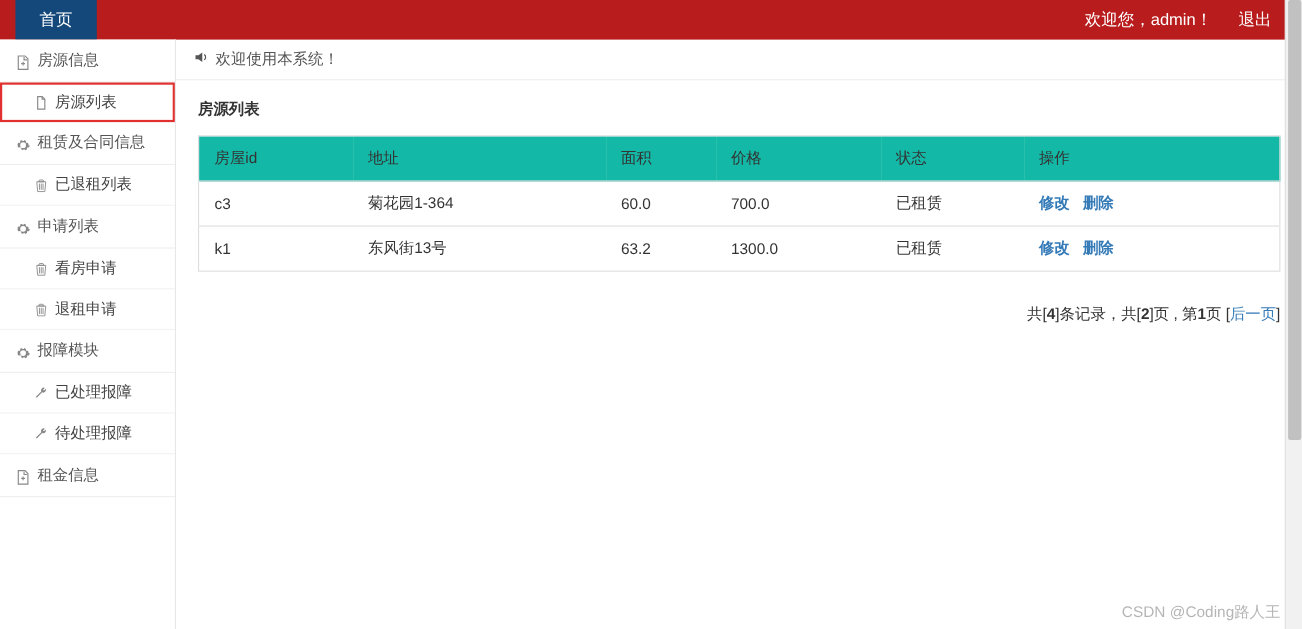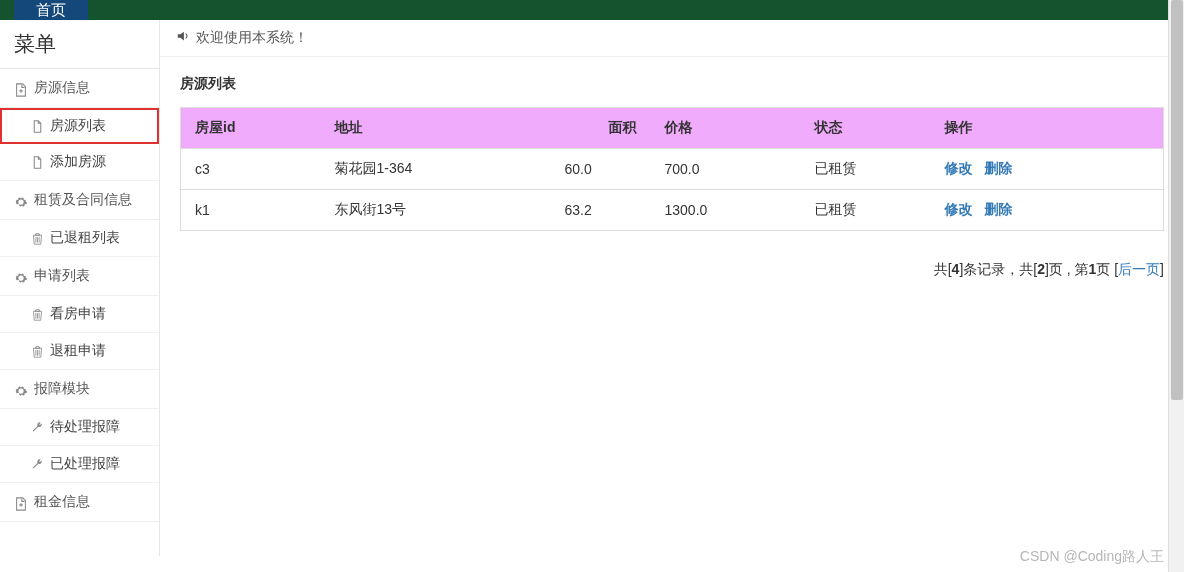--- a/index.html
+++ b/index.html
@@ -7,22 +7,22 @@
       font-family: "Microsoft YaHei", "Helvetica Neue", Arial, sans-serif;
       font-size: 14px;
       color: #333;
       background: #fff;
       width: 1184px;
       height: 572px;
       overflow: hidden;
       position: relative;
     }
     .topbar {
-      background: #14532d;
-      height: 20px;
+      background: #b91c1c;
+      height: 36px;
       display: flex;
       align-items: center;
       justify-content: space-between;
       padding-right: 28px;
       color: #fff;
     }
     .topbar-left { display: flex; align-items: stretch; height: 100%; }
     .topbar-home {
       background: #14487b;
       color: #fff;
@@ -96,22 +96,22 @@
       width: 100%;
       border-collapse: collapse;
       border: 1px solid #ddd;
     }
     th, td {
       text-align: left;
       padding: 11px 14px;
       border-bottom: 1px solid #ddd;
     }
     th {
-      background: #f0abfc;
-      font-weight: bold;
+      background: #14b8a6;
+      font-weight: normal;
       color: #333;
     }
     td { color: #333; }
     .link { color: #337ab7; cursor: pointer; }
     .action-links .link { margin-right: 12px; font-weight: bold; }
     .pagination {
       text-align: right;
       margin-top: 30px;
       color: #333;
       font-size: 14px;
@@ -138,63 +138,57 @@
       position: absolute;
       right: 20px;
       bottom: 6px;
       color: rgba(120,120,120,0.55);
       font-size: 14px;
       pointer-events: none;
       margin-left: 12px;
     }
     .col-id { width: 140px; }
     .col-addr { width: 230px; }
-    .col-area { width: 100px; text-align: right; }
+    .col-area { width: 100px; }
     .col-price { width: 150px; }
     .col-status { width: 130px; }
   </style>
 </head>
 <body>
 
 <div class="topbar">
   <div class="topbar-left">
     <div class="topbar-home">首页</div>
   </div>
+  <div class="topbar-right">
+    <span>欢迎您，admin！</span>
+    <span class="logout">退出</span>
+  </div>
 </div>
 
 <div class="container">
   <div class="sidebar">
-    <div class="sidebar-title">菜单</div>
     <div id="sidebar-menu">
         <div class="menu-group">
           <span class="icon">
             <svg viewBox="0 0 16 16" width="14" height="14" fill="#888">
               <path d="M3 1h7l3 3v11H3V1zm6 1v3h3M6 9h4M8 7v4" stroke="#888" stroke-width="1.2" fill="none"></path>
             </svg>
           </span>
           <span>房源信息</span>
         </div>
         <div class="menu-item active">
           <span class="icon">
             <svg viewBox="0 0 16 16" width="13" height="13" fill="none" stroke="#888" stroke-width="1.3">
               <path d="M4 1h5l3 3v11H4z"></path>
               <path d="M9 1v3h3"></path>
             </svg>
           </span>
           <span>房源列表</span>
         </div>
-        <div class="menu-item">
-          <span class="icon">
-            <svg viewBox="0 0 16 16" width="13" height="13" fill="none" stroke="#888" stroke-width="1.3">
-              <path d="M4 1h5l3 3v11H4z"></path>
-              <path d="M9 1v3h3"></path>
-            </svg>
-          </span>
-          <span>添加房源</span>
-        </div>
         <div class="menu-group">
           <span class="icon">
             <svg viewBox="0 0 16 16" width="14" height="14" fill="#888">
               <path d="M8 5a3 3 0 100 6 3 3 0 000-6zm6 3l1 .5-1 2-1.2-.3a5 5 0 01-.9.9l.3 1.2-2 1-.5-1a5 5 0 01-1.3 0l-.5 1-2-1 .3-1.2a5 5 0 01-.9-.9L3 10.5l-1-2L3 8l-1-.5 1-2 1.2.3a5 5 0 01.9-.9L4.8 3.7l2-1 .5 1a5 5 0 011.3 0l.5-1 2 1-.3 1.2a5 5 0 01.9.9l1.2-.3 1 2-1 .5z"></path>
             </svg>
           </span>
           <span>租赁及合同信息</span>
         </div>
         <div class="menu-item">
           <span class="icon">
@@ -235,29 +229,29 @@
             </svg>
           </span>
           <span>报障模块</span>
         </div>
         <div class="menu-item">
           <span class="icon">
             <svg viewBox="0 0 16 16" width="13" height="13" fill="#888">
               <path d="M13 3a3 3 0 01-4 4L3 13l-1-1 6-6a3 3 0 014-4l-2 2 1 1 2-2z"></path>
             </svg>
           </span>
+          <span>已处理报障</span>
+        </div>
+        <div class="menu-item">
+          <span class="icon">
+            <svg viewBox="0 0 16 16" width="13" height="13" fill="#888">
+              <path d="M13 3a3 3 0 01-4 4L3 13l-1-1 6-6a3 3 0 014-4l-2 2 1 1 2-2z"></path>
+            </svg>
+          </span>
           <span>待处理报障</span>
-        </div>
-        <div class="menu-item">
-          <span class="icon">
-            <svg viewBox="0 0 16 16" width="13" height="13" fill="#888">
-              <path d="M13 3a3 3 0 01-4 4L3 13l-1-1 6-6a3 3 0 014-4l-2 2 1 1 2-2z"></path>
-            </svg>
-          </span>
-          <span>已处理报障</span>
         </div>
         <div class="menu-group">
           <span class="icon">
             <svg viewBox="0 0 16 16" width="14" height="14" fill="#888">
               <path d="M3 1h7l3 3v11H3V1zm6 1v3h3M6 9h4M8 7v4" stroke="#888" stroke-width="1.2" fill="none"></path>
             </svg>
           </span>
           <span>租金信息</span>
         </div>
       </div>

